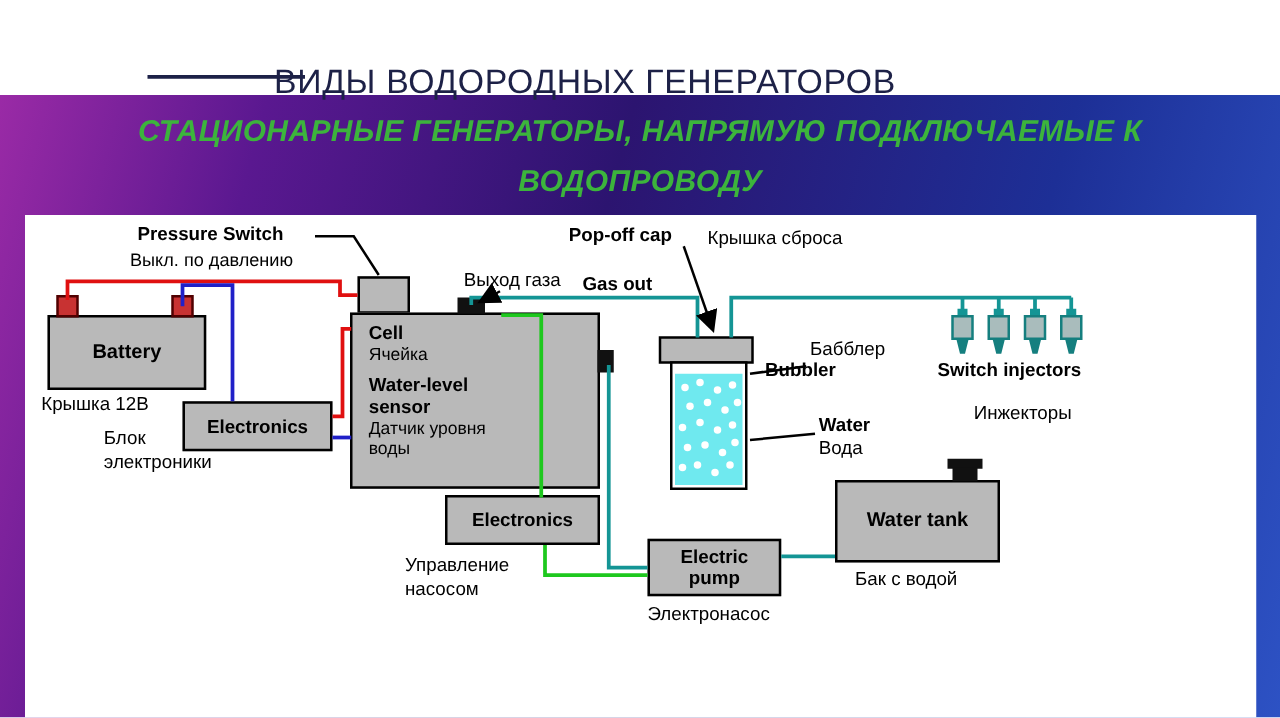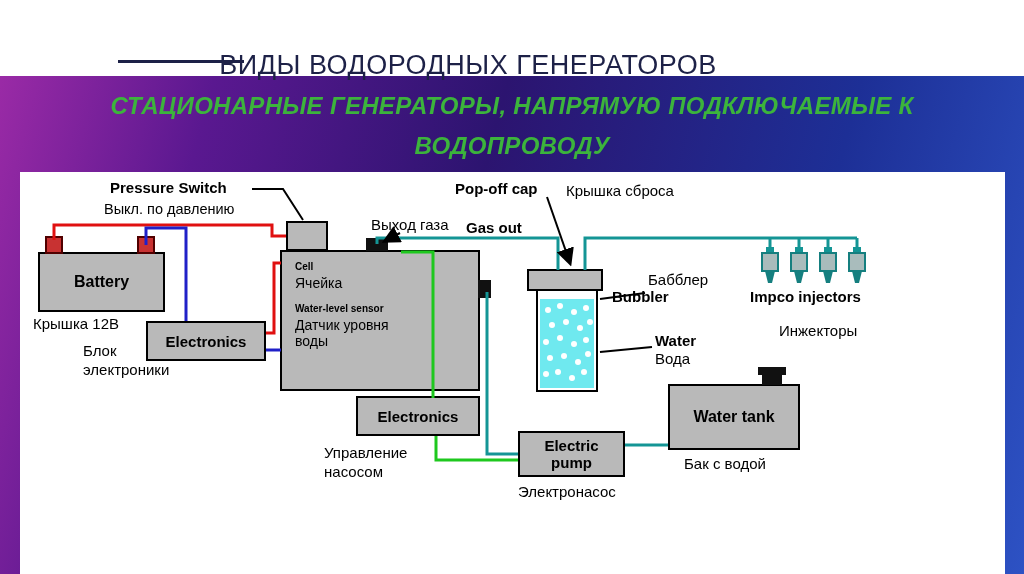--- a/index.html
+++ b/index.html
@@ -10,21 +10,21 @@
   .title { position:absolute; top:20px; left:0; width:100%; padding-right:88px; text-align:center;
            font-size:27px; font-weight:normal; letter-spacing:.5px; color:var(--title-navy,#1d2147);margin-top:30px; }
   .title-underline { position:absolute; left:118px; top:60px; width:126px; height:3px; background:var(--title-navy,#1d2147); }
   .subtitle { position:absolute; top:86px; left:0; width:100%; text-align:center;
               color:var(--accent-green,#3cb43c); font-weight:bold; font-size:24px; line-height:40px; letter-spacing:.3px;font-style:italic; }
   .panel { position:absolute; left:20px; top:172px; width:985px; height:402px; background:#ffffff; z-index:1; }
   .box { position:absolute; background:var(--box-gray,#b9b9b9); border:2px solid #000; z-index:2;
          display:flex; align-items:center; justify-content:center; text-align:center;
          font-weight:bold; font-size:15px; color:#000; }
   .cellbox { display:block; text-align:left; padding:6px 8px 0 13px; }
-  .cellbox .en { font-weight:bold; font-size:10px; line-height:17px; }
+  .cellbox .en { font-weight:bold; font-size:15px; line-height:17px; }
   .cellbox .ru { font-weight:normal; font-size:14px; line-height:16px; }
   .cellbox .sensor { margin-top:9px; width:112px; }
   .cellbox .sensor-ru { width:130px; }
   .pumptext { width:64px; line-height:17px; }
   .lbl { position:absolute; color:#000; font-size:15px; white-space:nowrap; z-index:2; line-height:18px; }
   .lbl.en { font-weight:bold;text-align:center; }
   .lbl.multi { line-height:19px; }
   .overlay { position:absolute; left:0; top:0; width:1024px; height:574px; z-index:3; pointer-events:none; }
   .wire { fill:none; stroke-width:3; }
   .w-red   { stroke:var(--wire-red,#e01010); }
@@ -62,21 +62,21 @@
     <div>электроники</div>
   </div>
   <div class="lbl" style="left:371px;top:216px">Выход газа</div>
   <div class="lbl en" style="left:466px;top:219px">Gas out</div>
   <div class="lbl en" style="left:455px;top:180px">Pop-off cap</div>
   <div class="lbl" style="left:566px;top:182px">Крышка сброса</div>
   <div class="lbl" style="left:648px;top:271px">Бабблер</div>
   <div class="lbl en" style="left:612px;top:288px">Bubbler</div>
   <div class="lbl en" style="left:655px;top:332px">Water</div>
   <div class="lbl" style="left:655px;top:350px">Вода</div>
-  <div class="lbl en" style="left:750px;top:288px">Impco injectors</div>
+  <div class="lbl en" style="left:750px;top:288px">Switch injectors</div>
   <div class="lbl" style="left:779px;top:322px">Инжекторы</div>
   <div class="lbl" style="left:684px;top:455px">Бак с водой</div>
   <div class="lbl" style="left:518px;top:483px">Электронасос</div>
   <div class="lbl multi" style="left:324px;top:443px">
     <div>Управление</div>
     <div>насосом</div>
   </div>
 
   <div class="box" style="left:286px;top:221px;width:42px;height:30px"></div>
   <div class="box" style="left:38px;top:252px;width:127px;height:60px;font-size:16px">Battery</div>

